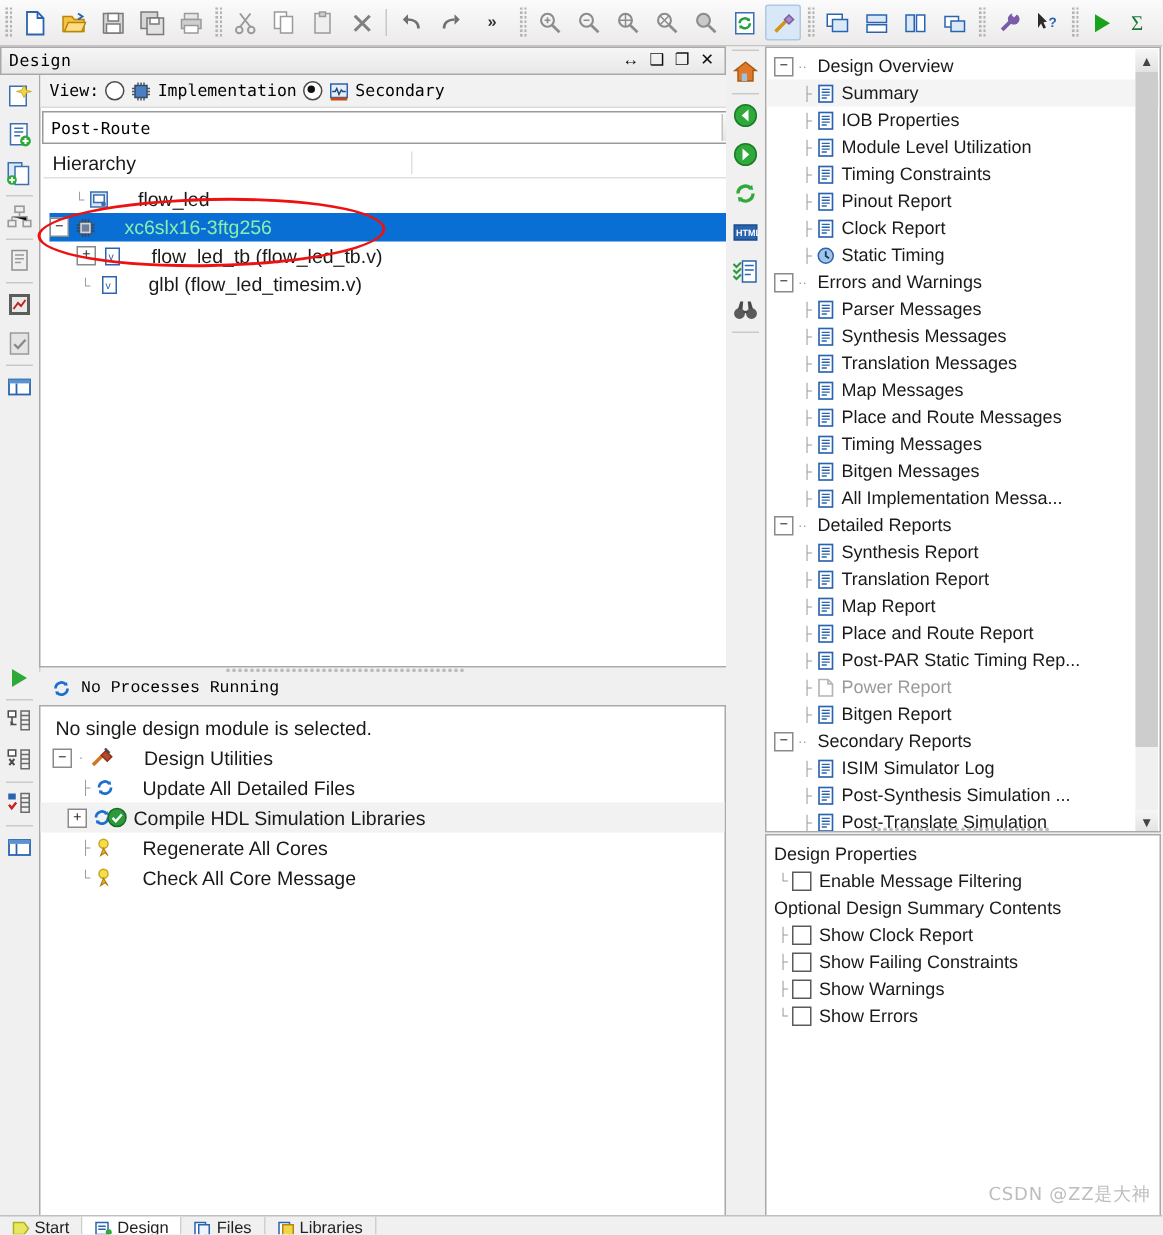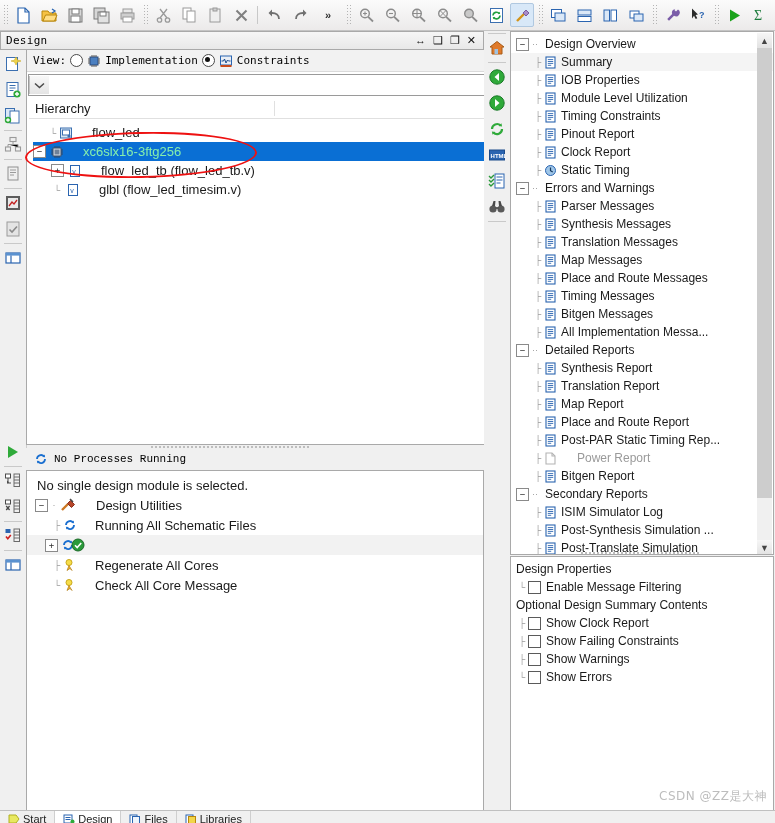--- a/index.html
+++ b/index.html
@@ -127,21 +127,21 @@
 
   
   .right-top {
     position: absolute; left: 510px; top: 31px; width: 264px; height: 524px;
     background: #fff; border: 1px solid #a9a9a9; box-sizing: border-box; overflow: hidden;
   }
   .rtree { padding: 3px 0 0 0; font-size: 12px; color:#1a1a1a; }
   .rrow { display:flex; align-items:center; height: 18px; white-space: nowrap; padding-left: 5px;}
   .rrow.hl { background: #f4f4f4; }
   .rrow .rlbl { padding-left: 4px; }
-  .rrow.dim .rlbl { color: #9a9a9a; margin-left: 16px; }
+  .rrow.dim .rlbl { color: #9a9a9a; }
   .rscroll {
     position: absolute; right: 1px; top: 1px; width: 15px; height: 522px; background: #f0f0f0;
   }
   .rscroll .sbtn { width:15px; height:15px; display:flex; align-items:center; justify-content:center;
     background: linear-gradient(#f6f6f6,#e2e2e2); font-size:9px; color:#444;}
   .rscroll .thumb { position:absolute; left:0; top:15px; width:15px; height:450px; background:#cdcdcd; }
   .rscroll .sbtn.bot { position:absolute; bottom:0; left:0; }
 
   .right-bot {
     position: absolute; left: 510px; top: 556px; width: 264px; height: 257px;
@@ -506,24 +506,25 @@
       </span>
       <span>Implementation</span>
       <span class="radio on"></span>
       <span>
         <svg width="14" height="14" viewBox="0 0 14 14">
             <rect x="1.5" y="2" width="11" height="9" fill="#e9eef5" stroke="#2a64b0"></rect>
             <path d="M2.5 7h2l1-2 1.5 4 1.5-3 1 1h2" stroke="#1a4a8a" stroke-width="1" fill="none"></path>
             <rect x="1.5" y="11" width="11" height="2" fill="#c84a1a"></rect>
           </svg>
       </span>
-      <span>Constraints</span>
+      <span>Secondary</span>
     </div>
 
     <div class="combo">
+      <span class="val">Post-Route</span>
       <span class="arrow">
         <svg width="11" height="7" viewBox="0 0 11 7">
             <path d="M1 1.5l4.5 4 4.5-4" stroke="#4a4a4a" stroke-width="1.5" fill="none"></path>
           </svg>
       </span>
     </div>
 
     <div class="hdr-row">
       <div class="h1">Hierarchy</div>
       <div class="h2"></div>
@@ -619,40 +620,41 @@
     <div class="prow" style="padding-left:24px">
       <span class="dotline">├</span>
       <span>
         <svg width="14" height="14" viewBox="0 0 14 14">
             <path d="M3 7a4 4 0 017-2.6M11 7a4 4 0 01-7 2.7" stroke="#1a6fd0" stroke-width="1.8" fill="none"></path>
             <path d="M10.6 2.6l.5 2.6-2.6-.3z" fill="#1a6fd0"></path>
             <path d="M3.4 11.4l-.5-2.6 2.6.3z" fill="#1a6fd0"></path>
           </svg>
       </span>
       <span style="width:18px"></span>
-      <span>Running All Schematic Files</span>
+      <span>Update All Detailed Files</span>
     </div>
 
     <div class="prow hl" style="padding-left:18px">
       <span class="expander">+</span>
       <span style="width:3px"></span>
       <span>
         <svg width="14" height="14" viewBox="0 0 14 14">
             <path d="M3 7a4 4 0 017-2.6M11 7a4 4 0 01-7 2.7" stroke="#1a6fd0" stroke-width="1.8" fill="none"></path>
             <path d="M10.6 2.6l.5 2.6-2.6-.3z" fill="#1a6fd0"></path>
             <path d="M3.4 11.4l-.5-2.6 2.6.3z" fill="#1a6fd0"></path>
           </svg>
       </span>
       <span style="margin-left:-4px">
         <svg width="14" height="14" viewBox="0 0 14 14">
             <circle cx="7" cy="7" r="6" fill="#2a9a3a" stroke="#1a6a28"></circle>
             <path d="M4 7.2l2.2 2.3L10.2 5" stroke="#fff" stroke-width="1.6" fill="none"></path>
           </svg>
       </span>
       <span style="width:4px"></span>
+      <span>Compile HDL Simulation Libraries</span>
     </div>
 
     <div class="prow" style="padding-left:24px">
       <span class="dotline">├</span>
       <span>
         <svg width="14" height="14" viewBox="0 0 14 14">
             <circle cx="6" cy="4.5" r="3" fill="#f6dd4a" stroke="#c9a81c"></circle>
             <path d="M6 7.5l-2 5 3-2 2 2z" fill="#f0b429" stroke="#b07a10" stroke-width=".7"></path>
           </svg>
       </span>

